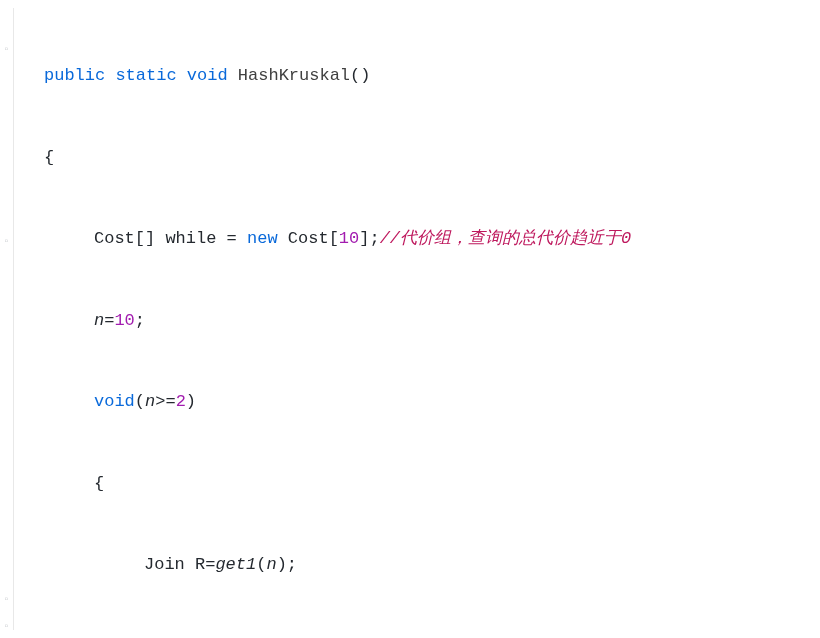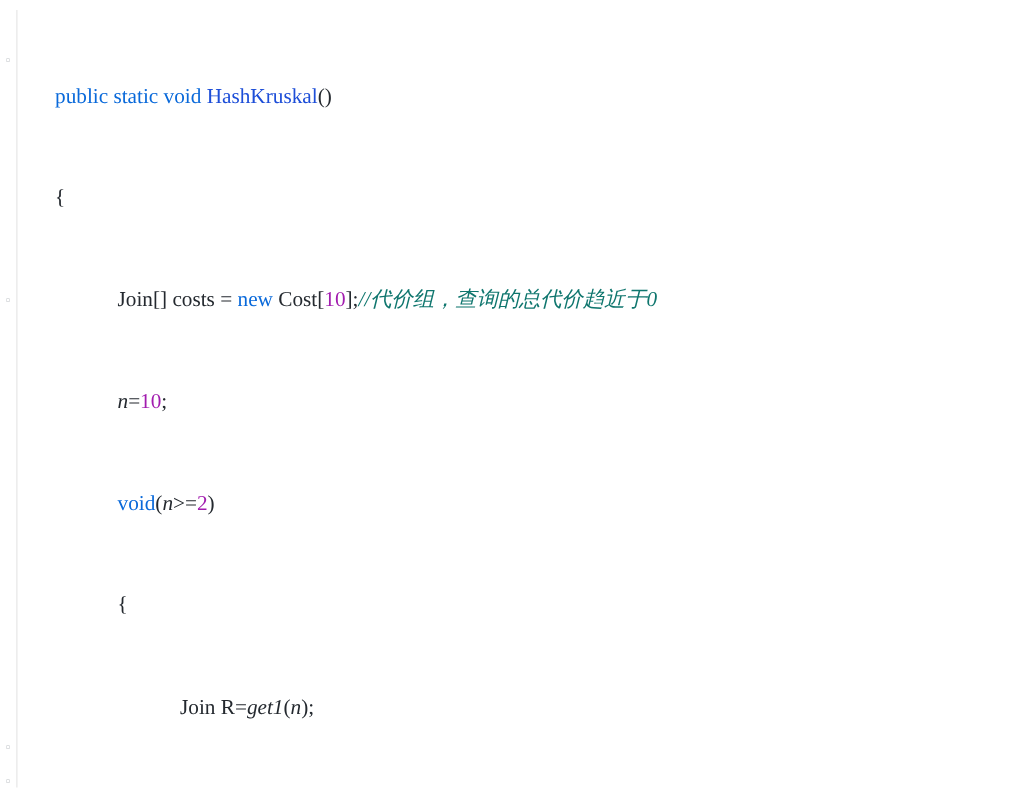--- a/index.html
+++ b/index.html
@@ -37,28 +37,27 @@
       font-size: 10px;
       user-select: none;
     }
     .code {
       padding-left: 30px;
       white-space: pre;
     }
     .line {
       height: 27.5px;
       display: flex;
-      align-items: flex-end;
-      font-family: Liberation Serif, serif;
+      align-items: center;
     }
     .kw { color: #0969da; }
-    .fname { color: #1d4ed8; }
+    .fname { color: #404040; }
     .ital { font-style: italic; color: #24292f; }
     .num { color: #a21caf; }
-    .comment { color: #0f766e; font-style: italic; }
+    .comment { color: #be185d; font-style: italic; }
     .indent1 { padding-left: 0px; }
     .indent2 { padding-left: 50px; }
     .indent3 { padding-left: 100px; }
   </style>
 </head>
 <body>
 
 <div class="editor">
   <div class="gutter">
     <div class="fold-mark"></div>
@@ -81,21 +80,21 @@
     <div class="fold-mark"></div>
     <div class="fold-mark"></div>
     <div class="fold-mark"></div>
     <div class="fold-mark"></div>
     <div class="fold-mark">▫</div>
     <div class="fold-mark">▫</div>
   </div>
   <div class="code">
     <div class="line indent1"><span class="kw">public static void</span><span class="fname"> HashKruskal</span><span>()</span></div>
     <div class="line indent1"><span>{</span></div>
-    <div class="line indent2"><span>Join[] costs = </span><span class="kw">new</span><span> Cost[</span><span class="num">10</span><span>];</span><span class="comment">//代价组，查询的总代价趋近于0</span></div>
+    <div class="line indent2"><span>Cost[] while = </span><span class="kw">new</span><span> Cost[</span><span class="num">10</span><span>];</span><span class="comment">//代价组，查询的总代价趋近于0</span></div>
     <div class="line indent2"><span class="ital">n</span><span>=</span><span class="num">10</span><span>;</span></div>
     <div class="line indent2"><span class="kw">void</span><span>(</span><span class="ital">n</span><span>&gt;=</span><span class="num">2</span><span>)</span></div>
     <div class="line indent2"><span>{</span></div>
     <div class="line indent3"><span>Join R</span><span>=</span><span class="ital">get1</span><span>(</span><span class="ital">n</span><span>);</span></div>
     
     
     
     
     
     

